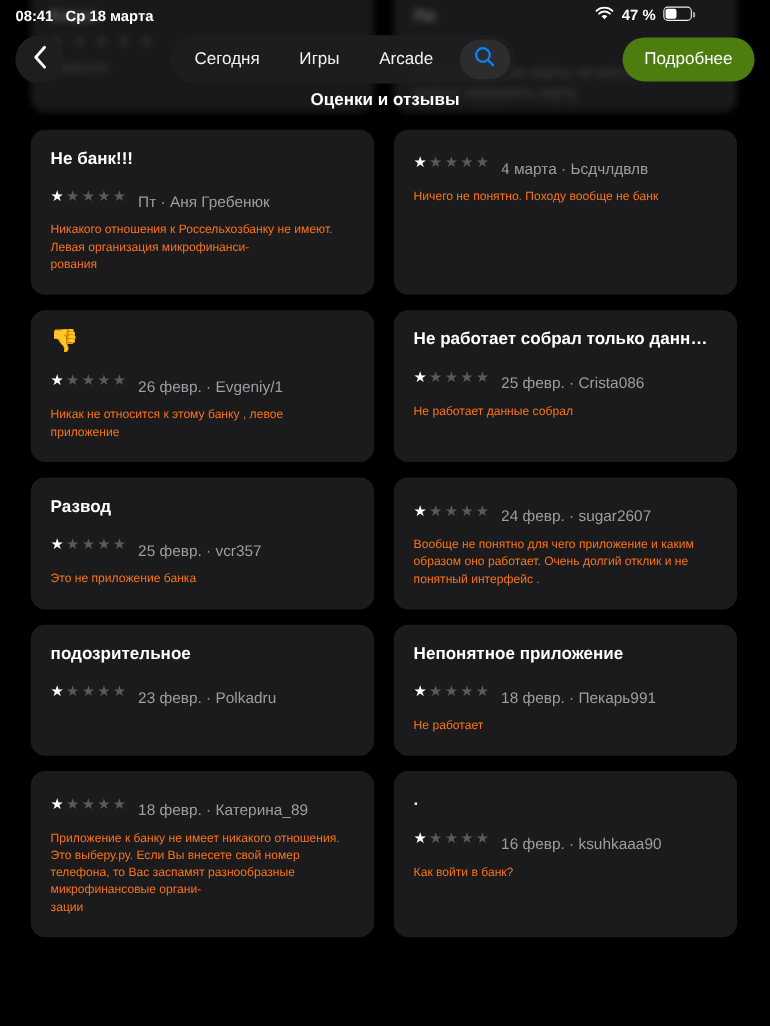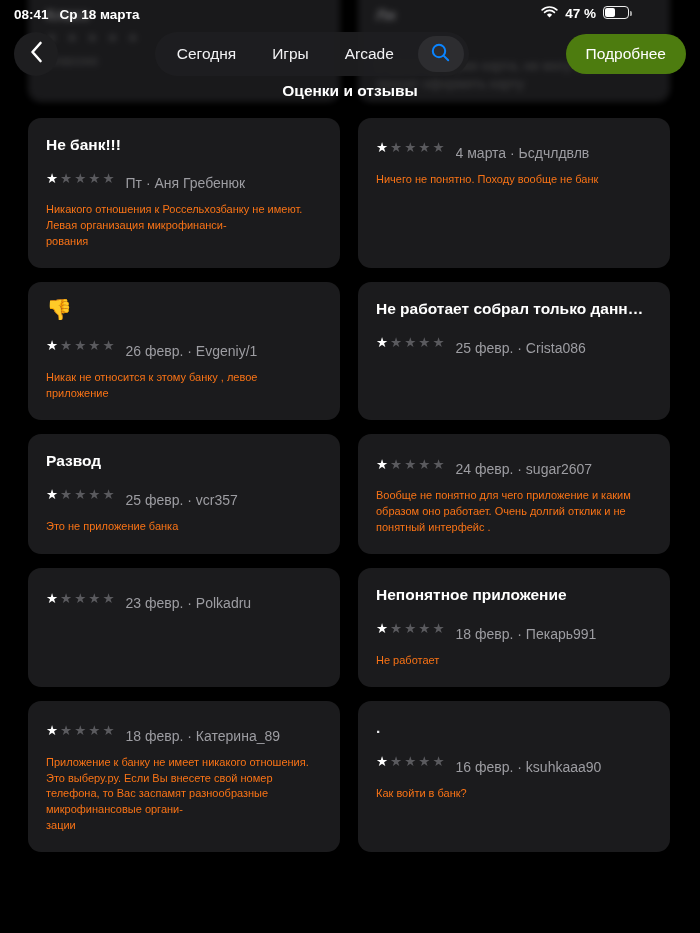--- a/index.html
+++ b/index.html
@@ -313,20 +313,21 @@
       <div class="review-meta">
         <div class="stars">
           <span class="star on">★</span>
           <span class="star off">★</span>
           <span class="star off">★</span>
           <span class="star off">★</span>
           <span class="star off">★</span>
         </div>
         <div class="meta-text">25 февр. · Crista086</div>
       </div>
+      <div class="review-body">Не работает данные собрал</div>
     </div>
     <div class="review-card">
       <div class="review-title">Развод</div>
       <div class="review-meta">
         <div class="stars">
           <span class="star on">★</span>
           <span class="star off">★</span>
           <span class="star off">★</span>
           <span class="star off">★</span>
           <span class="star off">★</span>
@@ -342,20 +343,21 @@
           <span class="star off">★</span>
           <span class="star off">★</span>
           <span class="star off">★</span>
           <span class="star off">★</span>
         </div>
         <div class="meta-text">24 февр. · sugar2607</div>
       </div>
       <div class="review-body">Вообще не понятно для чего приложение и каким образом оно работает. Очень долгий отклик и не понятный интерфейс .</div>
     </div>
     <div class="review-card">
+      <div class="review-title">подозрительное</div>
       <div class="review-meta">
         <div class="stars">
           <span class="star on">★</span>
           <span class="star off">★</span>
           <span class="star off">★</span>
           <span class="star off">★</span>
           <span class="star off">★</span>
         </div>
         <div class="meta-text">23 февр. · Polkadru</div>
       </div>

